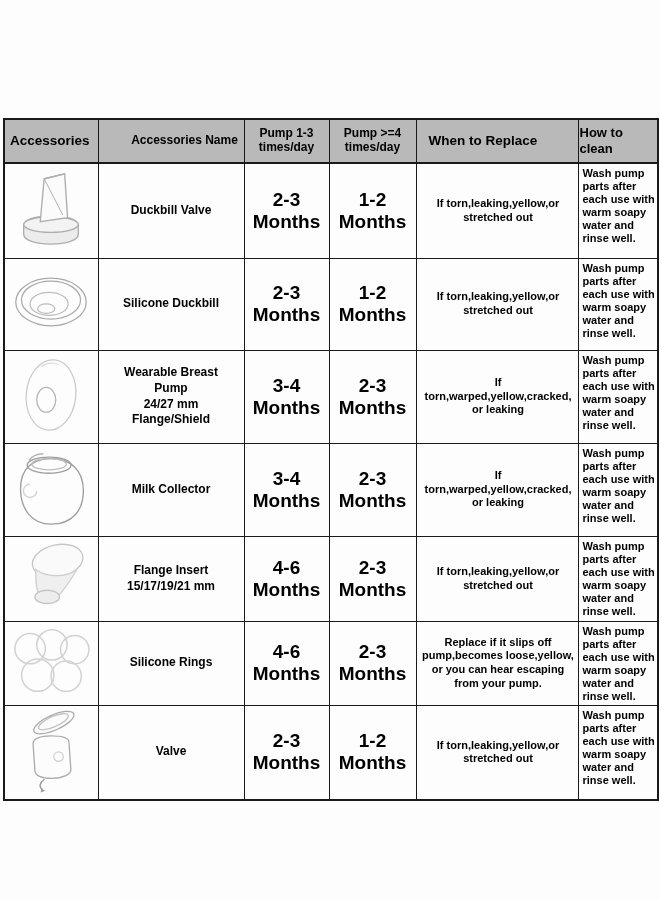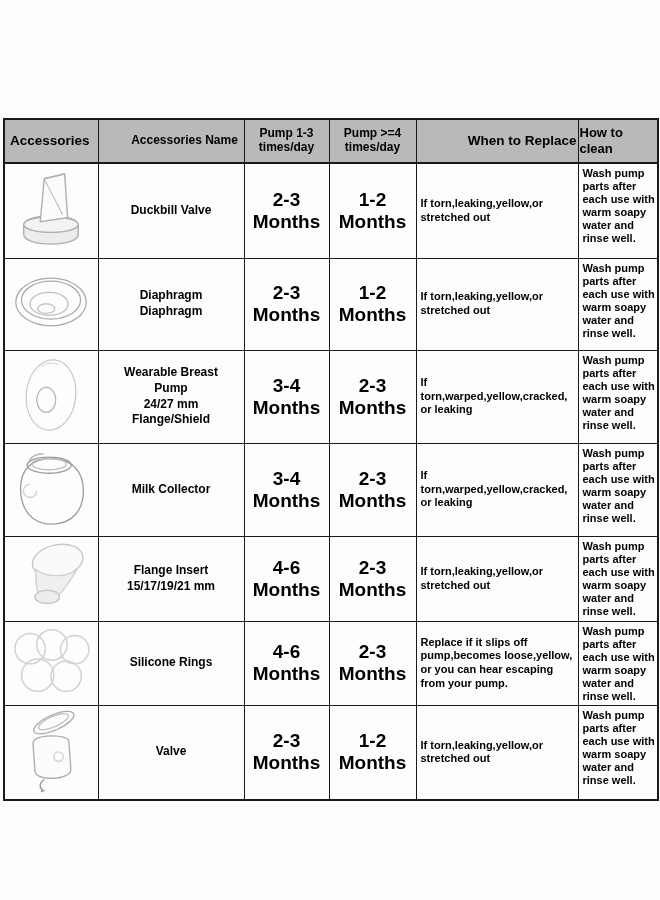--- a/index.html
+++ b/index.html
@@ -29,40 +29,40 @@
   thead th{
     background:var(--header-bg);
     height:40px;
     border-bottom:2px solid var(--border);
     line-height:1.15;
     vertical-align:middle;
   }
   th.h-accessories{font-size:13.5px;text-align:left;padding-left:5px;}
   th.h-name{font-size:12px;text-align:center;padding-left:28px;}
   th.h-pump13,th.h-pump4{font-size:12px;text-align:center;padding:0 4px;margin-left:28px;}
-  th.h-replace{font-size:13.5px;text-align:right;padding-left:21px;}
+  th.h-replace{font-size:13.5px;text-align:left;padding-left:12px;}
   th.h-clean{font-size:13px;text-align:left;line-height:1.25;}
 
   tbody tr:nth-child(1){height:95px;}
   tbody tr:nth-child(2){height:92px;}
   tbody tr:nth-child(3){height:93px;}
   tbody tr:nth-child(4){height:93px;}
   tbody tr:nth-child(5){height:80px;}
   tbody tr:nth-child(6){height:82px;}
   tbody tr:nth-child(7){height:95px;}
 
   td.c-icon{text-align:center;vertical-align:middle;padding:1px;}
   td.c-icon .acc-icon{display:inline-block;line-height:0;}
   td.c-name{
     text-align:center;vertical-align:middle;
     font-size:12px;line-height:1.3;white-space:pre-line;padding:0 12px;
   }
   td.c-months{text-align:center;vertical-align:middle;font-size:19px;}
   td.c-replace{
-    text-align:left;vertical-align:middle;
+    text-align:center;vertical-align:middle;
     font-size:11px;line-height:1.25;padding:2px 2px 2px 4px;
   }
   td.c-clean{
     text-align:left;vertical-align:top;
     font-size:11px;line-height:13px;padding:3px 1px 2px 4px;
   }
 </style>
 </head>
 <body>
 
@@ -109,21 +109,21 @@
     <td class="c-icon">
       <span class="acc-icon"><svg width="80" height="64" viewBox="0 0 84 66">
                 <g fill="none" stroke="#a9a9a9" stroke-width="1.3">
                   <ellipse cx="42" cy="33" rx="37" ry="25"></ellipse>
                   <ellipse cx="42" cy="31" rx="31" ry="20"></ellipse>
                   <ellipse cx="40" cy="35" rx="20" ry="12" stroke="#bdbdbd"></ellipse>
                   <ellipse cx="37" cy="40" rx="9" ry="5" stroke="#bdbdbd"></ellipse>
                 </g>
               </svg></span>
     </td>
-    <td class="c-name">Diaphragm Diaphragm</td>
+    <td class="c-name">Silicone Duckbill</td>
     <td class="c-months">2-3 Months</td>
     <td class="c-months">1-2 Months</td>
     <td class="c-replace">If torn,leaking,yellow,or stretched out</td>
     <td class="c-clean">Wash pump parts after each use with warm soapy water and rinse well.</td>
   </tr>
         <tr>
     <td class="c-icon">
       <span class="acc-icon"><svg width="62" height="80" viewBox="0 0 64 84">
                 <g fill="#fdfdfd" stroke="#c9c9c9" stroke-width="1.3">
                   <ellipse cx="32" cy="42" rx="26" ry="37" transform="rotate(6 32 42)"></ellipse>

